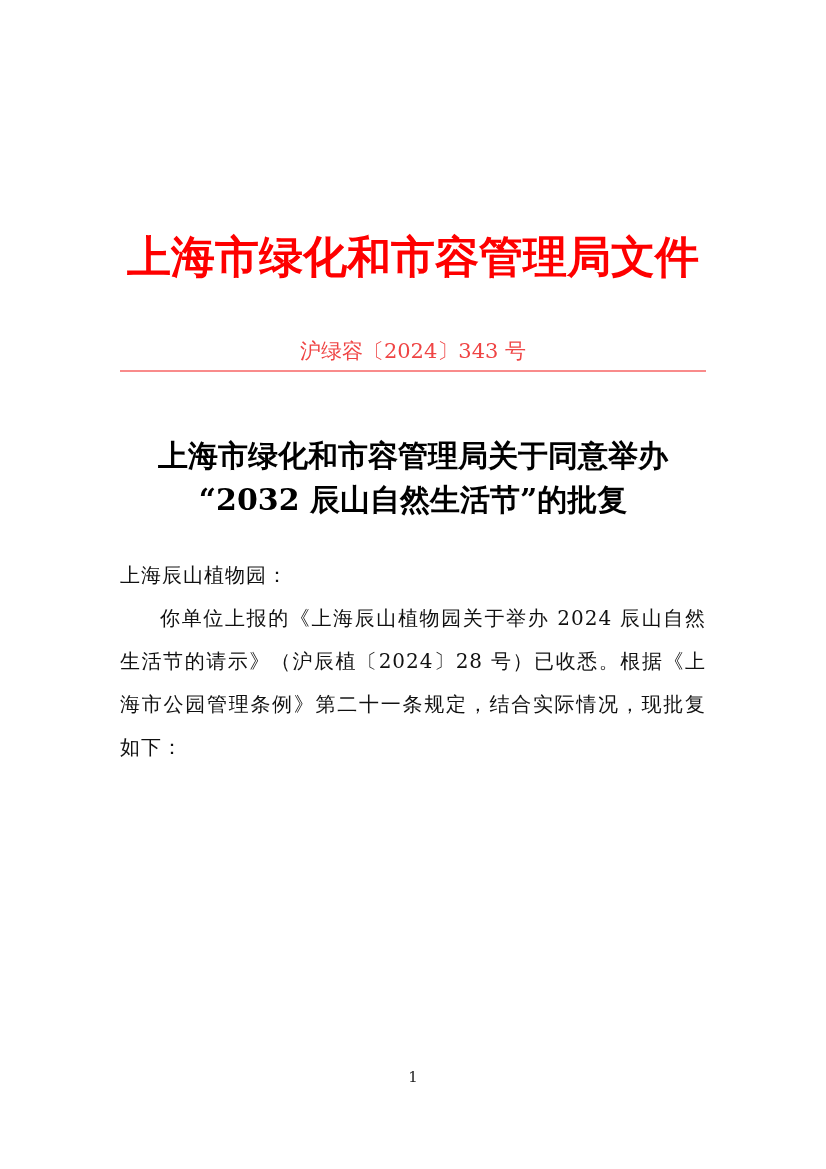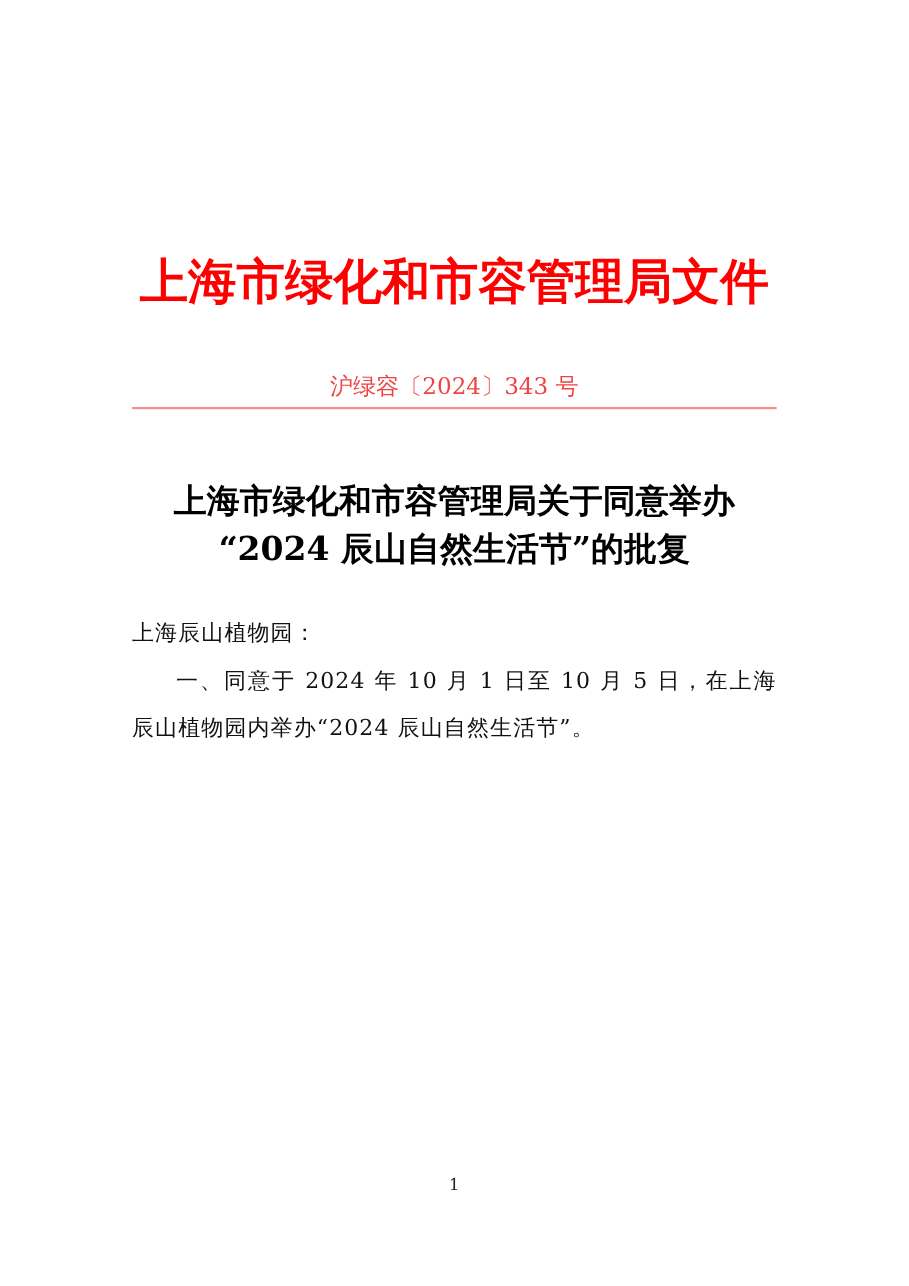--- a/index.html
+++ b/index.html
@@ -87,23 +87,23 @@
   <div class="content">
 
     <div class="red-header">上海市绿化和市容管理局文件</div>
 
     <div class="doc-number">沪绿容〔2024〕343 号</div>
 
     <hr class="red-line">
 
     <h1 class="title">
       <span class="title-line">上海市绿化和市容管理局关于同意举办</span>
-      <span class="title-line">“2024 辰山自然生活节”的批复</span>
+      <span class="title-line">“2032 辰山自然生活节”的批复</span>
     </h1>
 
     <div class="body-text">
       <p>上海辰山植物园：</p>
-      <p class="indent">一、同意于 2024 年 10 月 1 日至 10 月 5 日，在上海辰山植物园内举办“2024 辰山自然生活节”。</p>
+      <p class="indent">你单位上报的《上海辰山植物园关于举办 2024 辰山自然生活节的请示》（沪辰植〔2024〕28 号）已收悉。根据《上海市公园管理条例》第二十一条规定，结合实际情况，现批复如下：</p>
     </div>
   </div>
 
   <div class="page-number">1</div>
 </div>
 
 </body></html>

